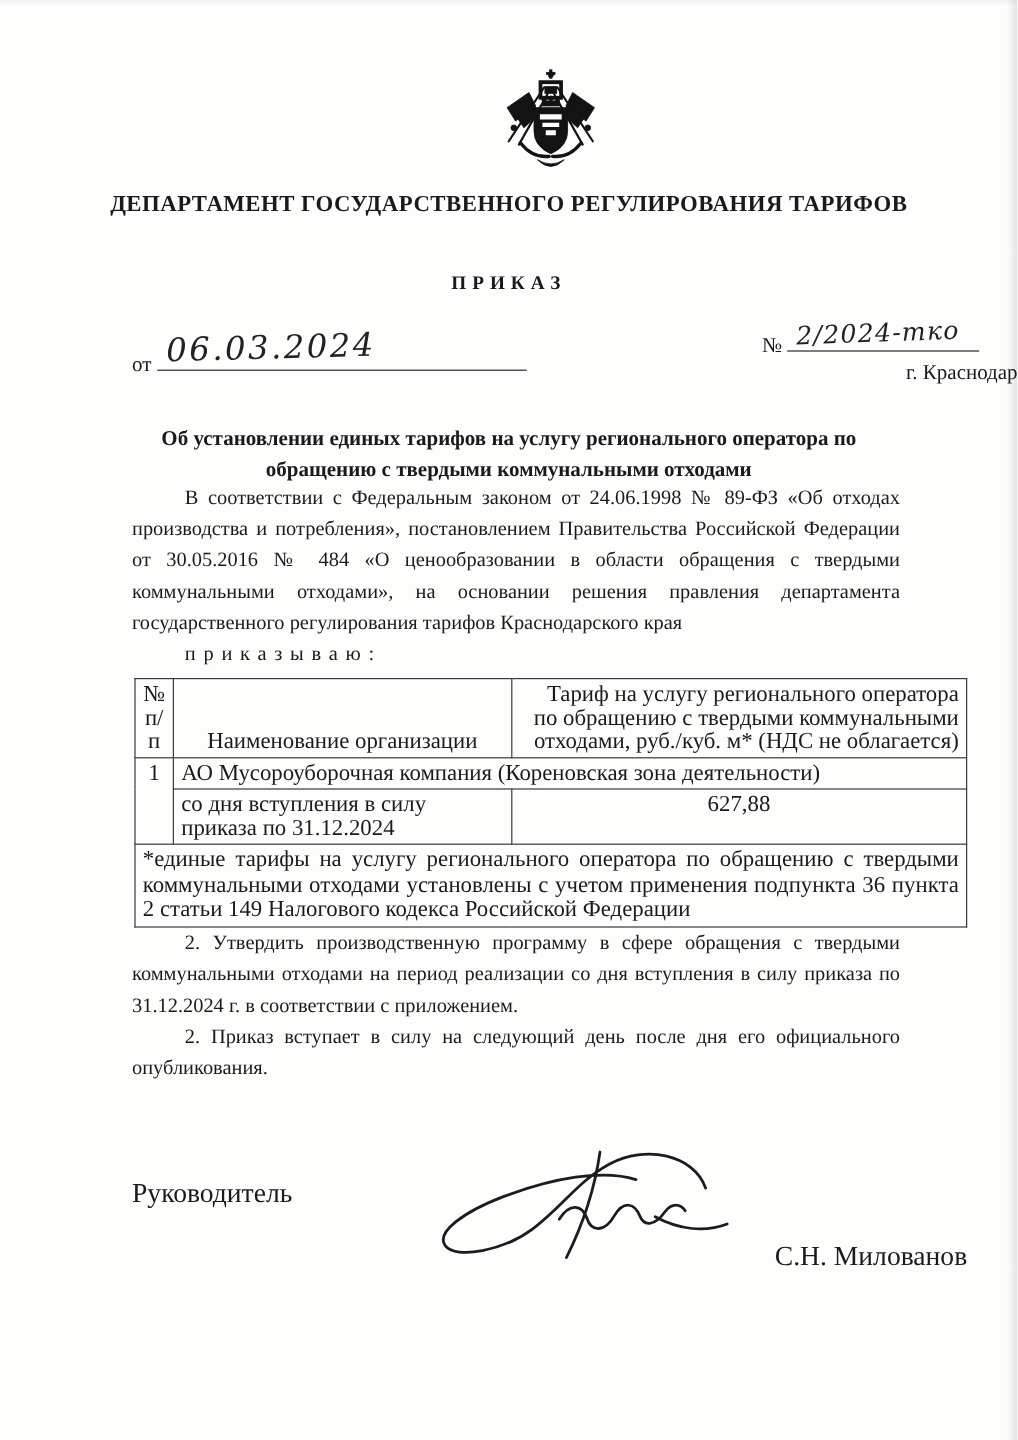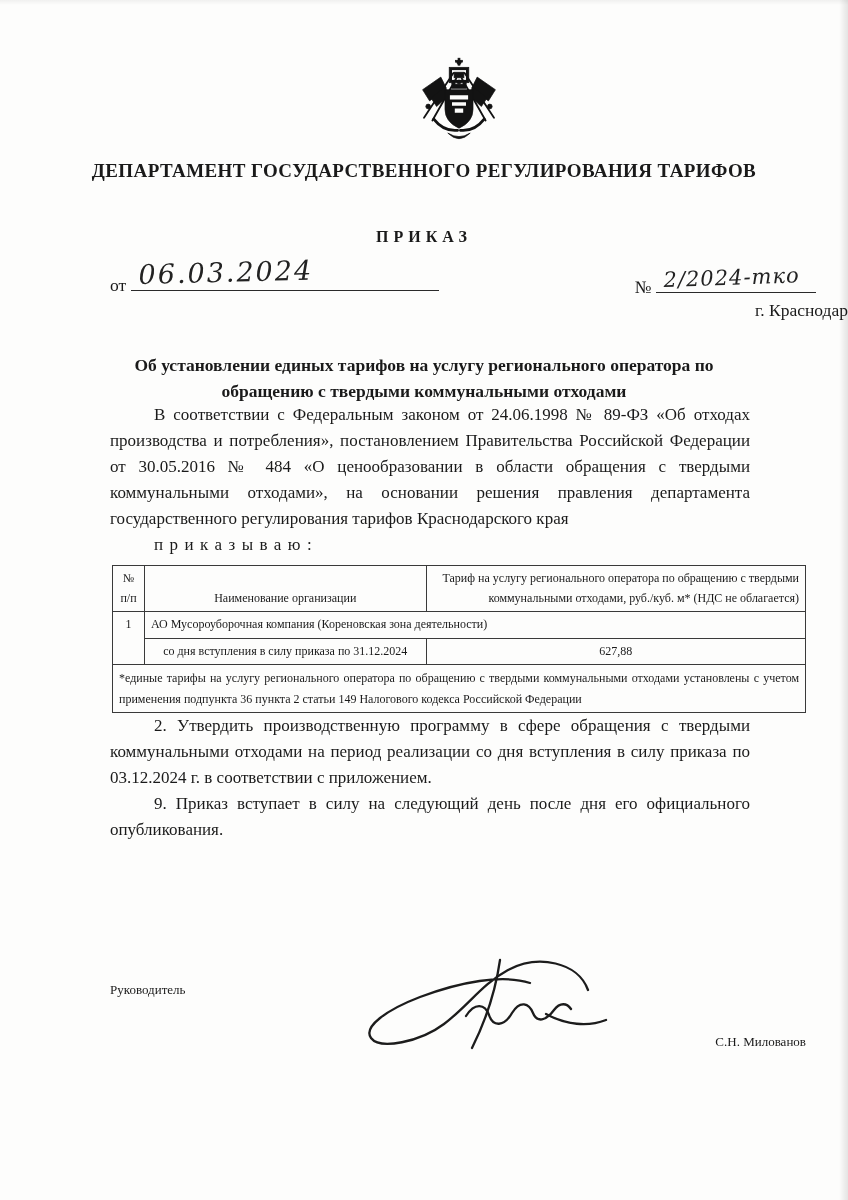--- a/index.html
+++ b/index.html
@@ -33,21 +33,21 @@
   }
   .doc-type{
     position:absolute;top:228px;left:0;right:0;
     text-align:center;font-weight:bold;font-size:16px;letter-spacing:5px;
   }
 
   .meta-row{
     position:absolute;top:266px;left:110px;width:700px;height:36px;
     font-size:17.5px;
   }
-  .date-group{position:absolute;left:0;top:4px;white-space:nowrap;}
+  .date-group{position:absolute;left:0;top:22px;white-space:nowrap;}
   .num-group{position:absolute;left:525px;top:6px;white-space:nowrap;}
   .fill-line{
     display:inline-block;vertical-align:baseline;
     border-bottom:1.6px solid #2a2a2a;
     position:relative;height:20px;
   }
   .date-line{width:308px;}
   .num-line{width:160px;}
   .hand{
     position:absolute;left:8px;bottom:0px;
@@ -71,44 +71,44 @@
     position:absolute;top:402px;left:110px;width:640px;
     font-size:17px;line-height:26px;
   }
   .content p{margin:0;text-align:justify;text-indent:44px;}
   .decree-word{letter-spacing:0.38em;text-indent:0;text-align:left;}
 
   table.tariff{
     border-collapse:collapse;
     width:694px;
     margin:7px 0 0 2px;
-    font-size:12px;line-height:19.5px;
+    font-size:19px;line-height:19.5px;
   }
   table.tariff th, table.tariff td{
     border:1.6px solid #3a3a3a;
     font-weight:normal;
     padding:3px 6px;
   }
   .col-num{width:32px;}
   .col-org{width:282px;}
   .col-tariff{width:380px;}
   th.h-num{text-align:center;vertical-align:top;padding-top:5px;}
   th.h-org{text-align:center;vertical-align:bottom;padding-bottom:13px;}
   th.h-tariff{text-align:right;vertical-align:middle;padding:8px 14px;}
   td.c-num{text-align:center;vertical-align:top;}
   td.c-org{vertical-align:top;}
-  td.c-period{vertical-align:top;text-align:center;}
+  td.c-period{vertical-align:top;}
   td.c-tariff{text-align:center;vertical-align:top;}
   td.c-footnote{text-align:justify;padding:4px 8px 6px 8px;line-height:20.5px;}
 
   .after-table{margin-top:16px;}
 
   .sig-row{
     position:absolute;top:968px;left:110px;width:696px;height:110px;
-    font-size:13px;
+    font-size:23px;
   }
   .sig-role{position:absolute;left:0;top:14px;}
   .sig-name{position:absolute;right:0;top:30px;margin-top:36px;}
   .sig-scribble{position:absolute;left:240px;top:-18px;width:260px;height:110px;}
 </style>
 </head>
 <body>
 
 <div class="page">
 
@@ -200,22 +200,22 @@
       <tr>
         <td class="c-period">со дня вступления в силу приказа по 31.12.2024</td>
         <td class="c-tariff">627,88</td>
       </tr>
       <tr>
         <td class="c-footnote" colspan="3">*единые тарифы на услугу регионального оператора по обращению с твердыми коммунальными отходами установлены с учетом применения подпункта 36 пункта 2 статьи 149 Налогового кодекса Российской Федерации</td>
       </tr>
     </tbody>
       </table>
 
-    <p class="after-table">2. Утвердить производственную программу в сфере обращения с твердыми коммунальными отходами на период реализации со дня вступления в силу приказа по 03.12.2024 г. в соответствии с приложением.</p>
-    <p>9. Приказ вступает в силу на следующий день после дня его официального опубликования.</p>
+    <p class="after-table">2. Утвердить производственную программу в сфере обращения с твердыми коммунальными отходами на период реализации со дня вступления в силу приказа по 31.12.2024 г. в соответствии с приложением.</p>
+    <p>2. Приказ вступает в силу на следующий день после дня его официального опубликования.</p>
   </div>
 
   <div class="sig-row">
     <span class="sig-role">Руководитель</span>
     <svg class="sig-scribble" viewBox="0 0 260 110" xmlns="http://www.w3.org/2000/svg">
       <g fill="none" stroke="#1c1c1c" stroke-width="2.3" stroke-linecap="round">
         <path d="M238,40 C228,12 188,4 158,20 C132,34 118,56 94,74 C70,92 30,100 21,88 C13,77 36,60 70,47 C110,32 152,24 180,33"></path>
         <path d="M150,10 C146,38 136,70 122,98"></path>
         <path d="M116,66 c 9,-14 19,-12 23,-1 c 4,12 15,12 23,-2 c 8,-13 17,-10 21,0 c 4,10 13,8 21,-3 c 6,-8 13,-7 17,-1"></path>
         <path d="M196,64 c 20,11 42,13 60,6"></path>

